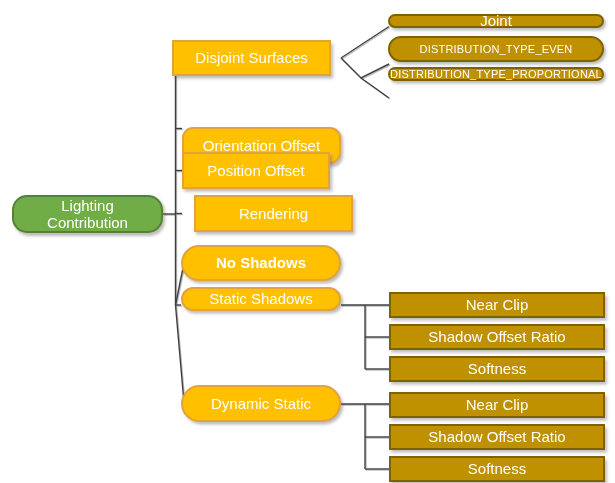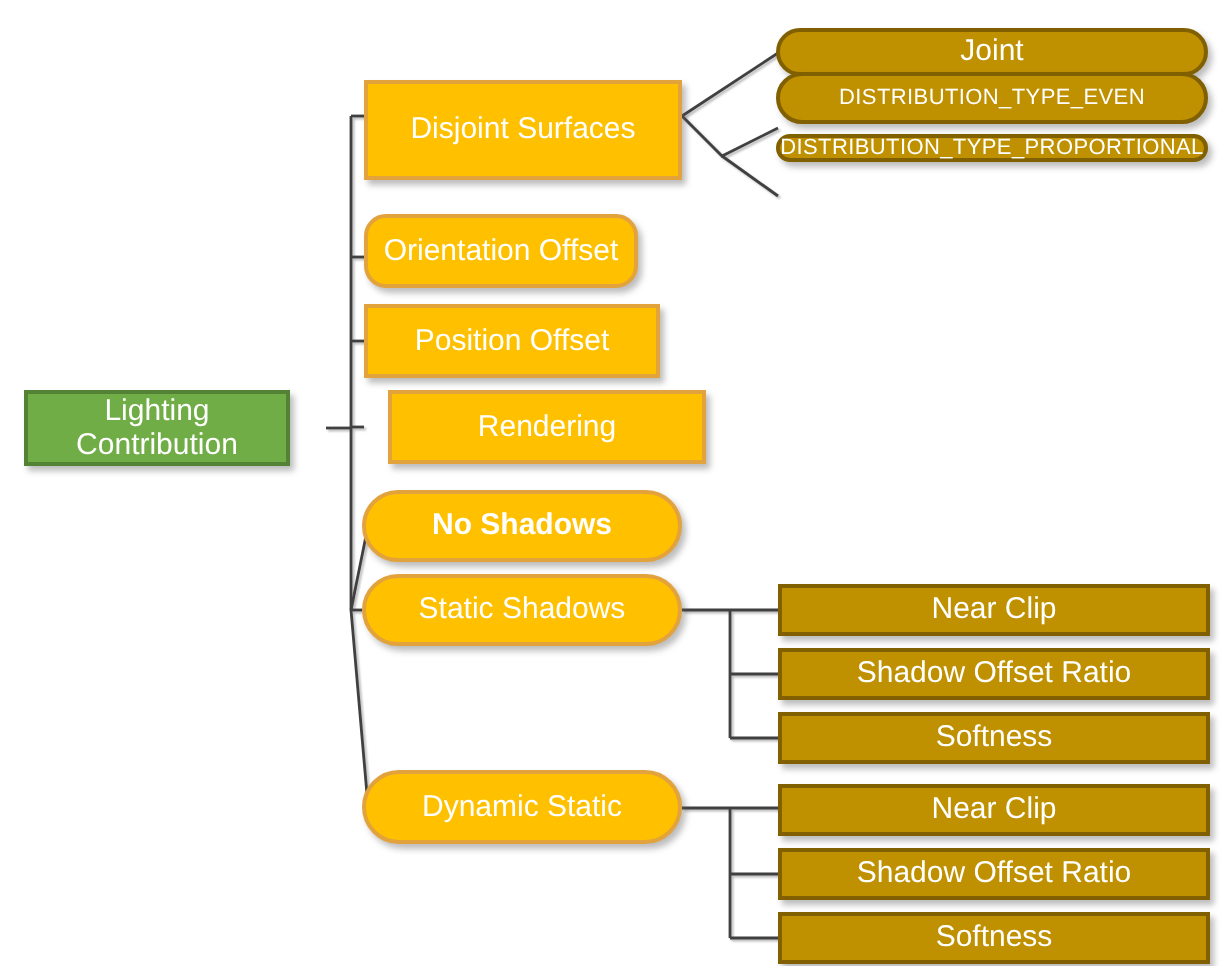--- a/index.html
+++ b/index.html
@@ -61,37 +61,37 @@
     <path d="M365,305 V369"></path>
     <path d="M365,337 H389"></path>
     <path d="M365,369 H389"></path>
 
     <path d="M341,404 H389"></path>
     <path d="M365,404 V469"></path>
     <path d="M365,437 H389"></path>
     <path d="M365,469 H389"></path>
   </svg>
 
-  <div class="node root-node" style="left:12px;top:195px;width:133px;height:38px;">Lighting Contribution</div>
+  <div class="node root-node" style="left:12px;top:195px;width:151px;height:38px;border-radius:15px;">Lighting Contribution</div>
 
-  <div class="node gold" style="left:182px;top:40px;width:159px;height:50px;">Disjoint Surfaces</div>
+  <div class="node gold" style="left:172px;top:40px;width:159px;height:36px;">Disjoint Surfaces</div>
 
-  <div class="node gold" style="left:182px;top:107px;width:137px;height:37px;border-radius:11px;">Orientation Offset</div>
+  <div class="node gold" style="left:182px;top:127px;width:159px;height:37px;border-radius:11px;">Orientation Offset</div>
 
   <div class="node gold" style="left:182px;top:152px;width:148px;height:37px;">Position Offset</div>
 
   <div class="node gold" style="left:194px;top:195px;width:159px;height:37px;">Rendering</div>
 
   <div class="node gold pill-lg" style="left:181px;top:245px;width:160px;height:36px;font-weight:bold;">No Shadows</div>
 
-  <div class="node gold pill-lg" style="left:181px;top:287px;width:160px;height:36px;">Static Shadows</div>
+  <div class="node gold pill-lg" style="left:181px;top:287px;width:160px;height:24px;">Static Shadows</div>
 
   <div class="node gold pill-lg" style="left:181px;top:385px;width:160px;height:37px;">Dynamic Static</div>
 
-  <div class="node dark pill-sm fs-lg" style="left:388px;top:14px;width:216px;height:24px;">Joint</div>
+  <div class="node dark pill-sm fs-lg" style="left:388px;top:14px;width:216px;height:14px;">Joint</div>
 
   <div class="node dark pill-sm fs-sm" style="left:388px;top:36px;width:216px;height:26px;">DISTRIBUTION_TYPE_EVEN</div>
 
   <div class="node dark pill-sm fs-sm" style="left:388px;top:67px;width:216px;height:14px;">DISTRIBUTION_TYPE_PROPORTIONAL</div>
 
   <div class="node dark fs-lg" style="left:389px;top:292px;width:216px;height:26px;">Near Clip</div>
 
   <div class="node dark fs-lg" style="left:389px;top:324px;width:216px;height:26px;">Shadow Offset Ratio</div>
 
   <div class="node dark fs-lg" style="left:389px;top:356px;width:216px;height:26px;">Softness</div>

